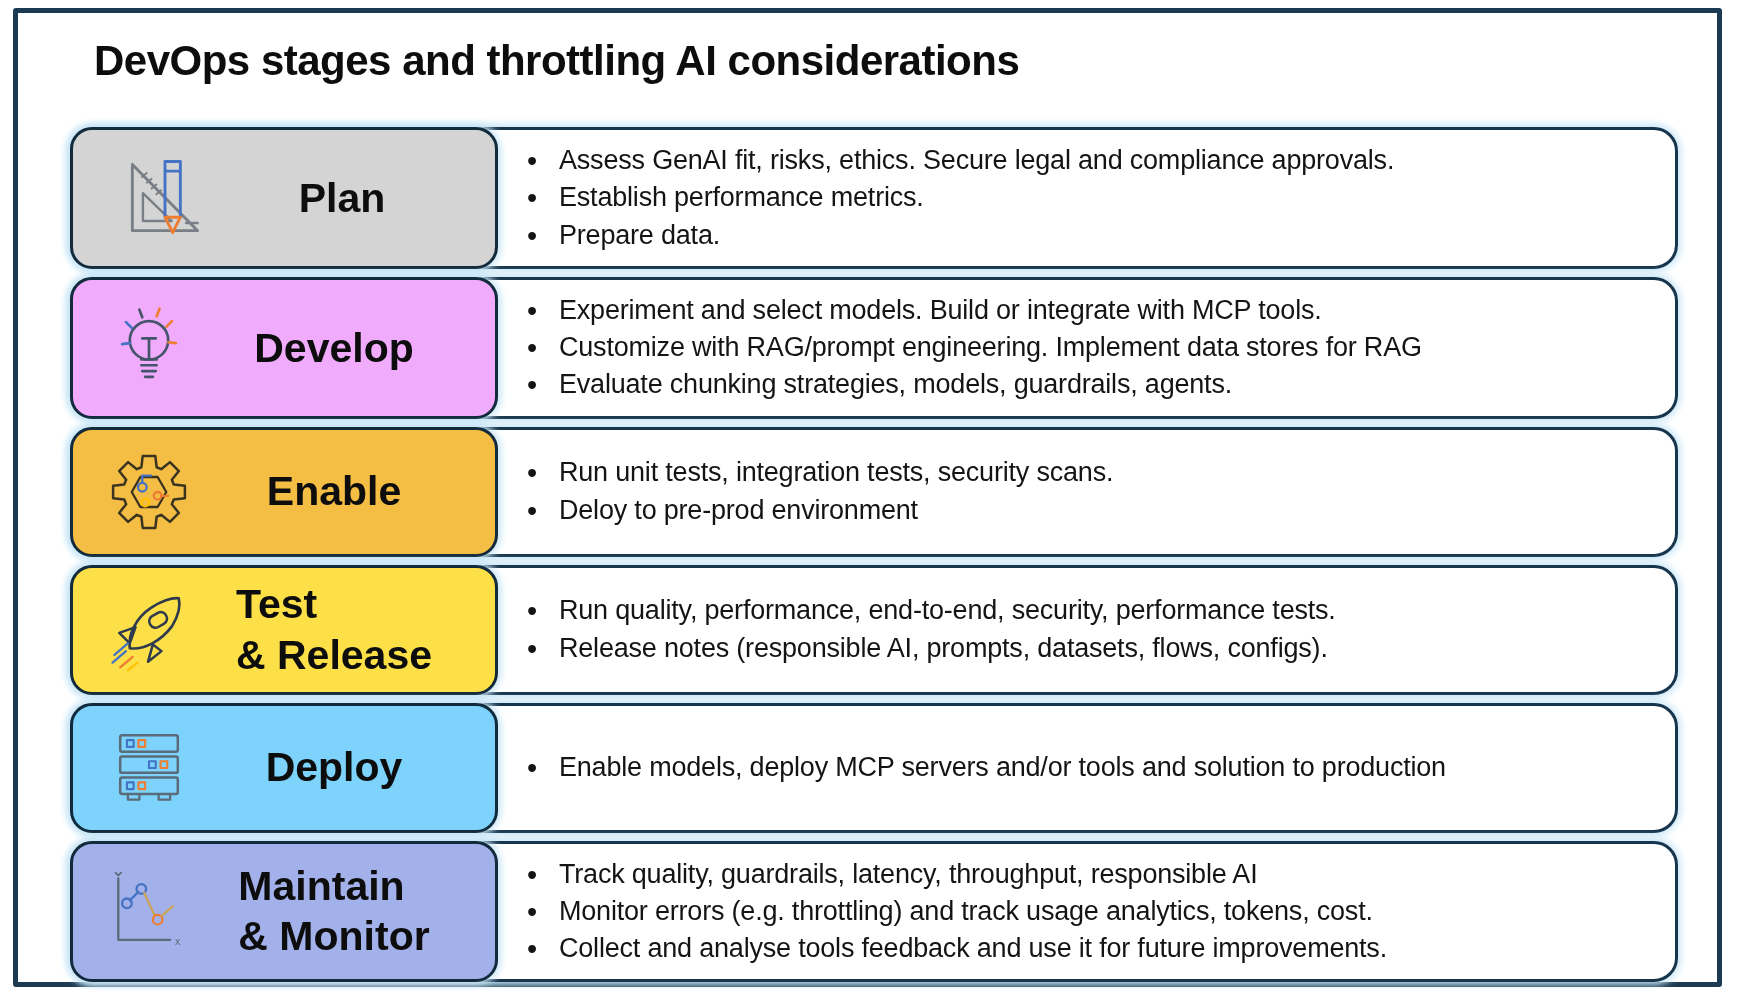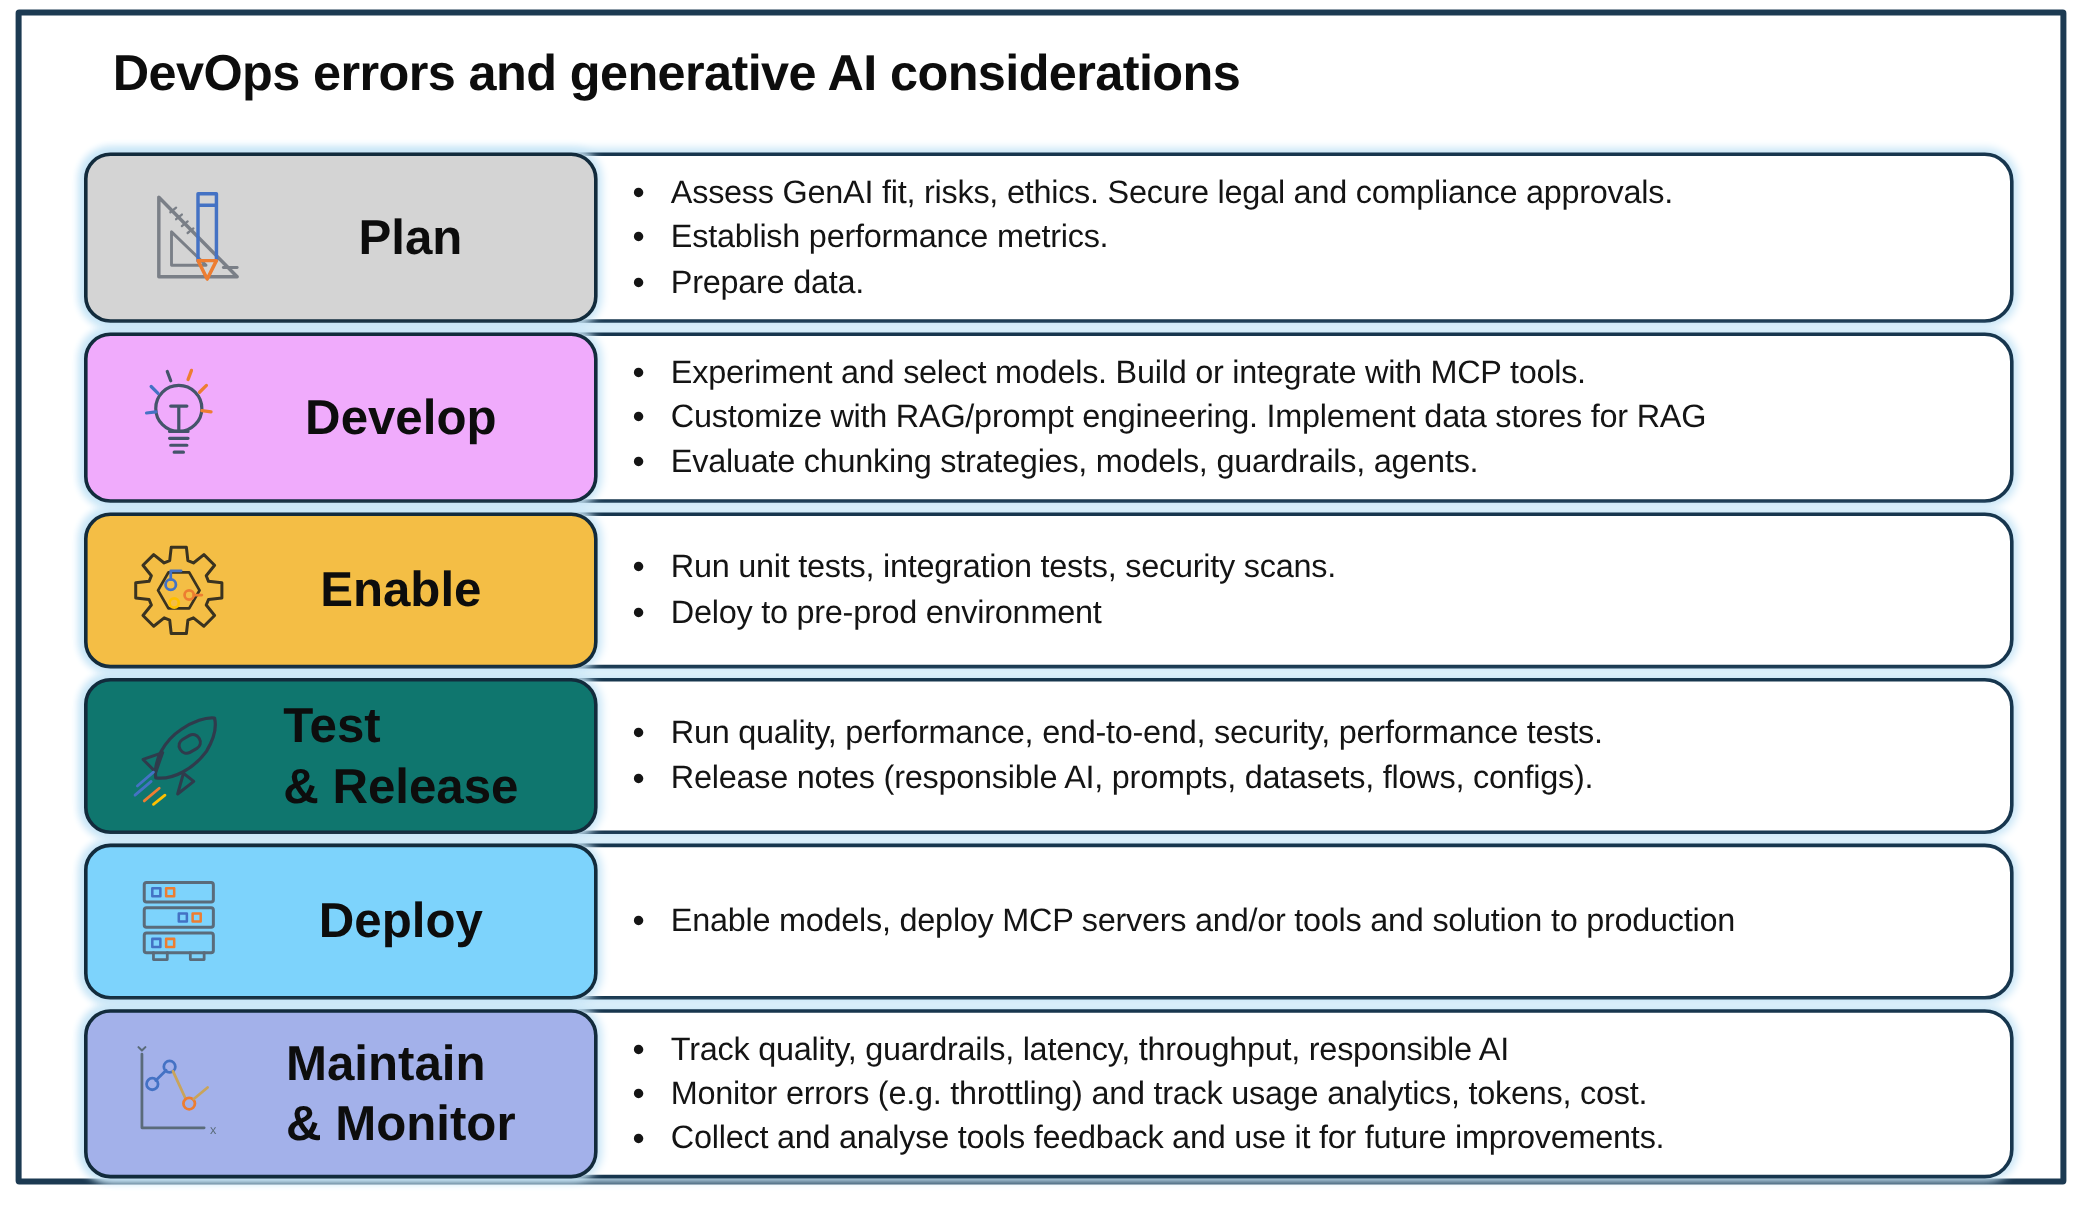--- a/index.html
+++ b/index.html
@@ -97,21 +97,21 @@
     font-size: 29px;
     color: #141414;
   }
   .row-deploy ul.bullets li { max-width: 930px; }
   svg .st  { fill: none; stroke-linecap: round; stroke-linejoin: round; }
 </style>
 </head>
 <body>
 
 <div class="frame">
-  <h1 class="title">DevOps errors and generative AI considerations</h1>
+  <h1 class="title">DevOps stages and throttling AI considerations</h1>
 
   <div class="rows">
 
     <div class="row row-plan">
       <div class="stage" style="background: rgb(212, 212, 212); padding-left: 16px;">
         <span class="stage-icon">
           <svg viewBox="0 0 100 100">
             <path class="st" d="M16 15 L16 84 L84 84 Z" stroke="#7a7f87" stroke-width="3"></path>
             <path class="st" d="M27 45 L27 74 L57 74 Z" stroke="#7a7f87" stroke-width="2.5"></path>
             <path class="st" d="M26 28 L31 24 M31 34 L36 30 M36 40 L41 36 M41 46 L46 42" stroke="#7a7f87" stroke-width="2"></path>
@@ -180,21 +180,21 @@
       </div>
       <div class="content">
         <ul class="bullets">
           <li>Run unit tests, integration tests, security scans.</li>
           <li>Deloy to pre-prod environment</li>
         </ul>
       </div>
     </div>
 
     <div class="row row-test-release">
-      <div class="stage" style="background: #0f766e; align-items: center;">
+      <div class="stage" style="background: #fde047; align-items: center;">
         <span class="stage-icon">
           <svg viewBox="0 0 100 100">
             <path class="st" d="M30 69 C28 54 37 37 52 27 C62 20 74 16 81 17 C83 25 80 36 74 46 C63 61 45 71 30 69 Z" stroke="#2f3b4c" stroke-width="2.8"></path>
             <rect class="st" x="50" y="33" width="19" height="13" rx="6" transform="rotate(-30 59.5 39.5)" stroke="#2f3b4c" stroke-width="2.6"></rect>
             <path class="st" d="M36 47 L19 53 L30 64 Z" stroke="#2f3b4c" stroke-width="2.6"></path>
             <path class="st" d="M54 65 L49 83 L63 72 Z" stroke="#2f3b4c" stroke-width="2.6"></path>
             <path class="st" d="M14 76 L28 64" stroke="#4472C4" stroke-width="2.4"></path>
             <path class="st" d="M12 84 L26 72" stroke="#4472C4" stroke-width="2.4"></path>
             <path class="st" d="M20 89 L33 78" stroke="#ED7D31" stroke-width="2.4"></path>
             <path class="st" d="M28 92 L38 84" stroke="#FFC000" stroke-width="2.4"></path>

